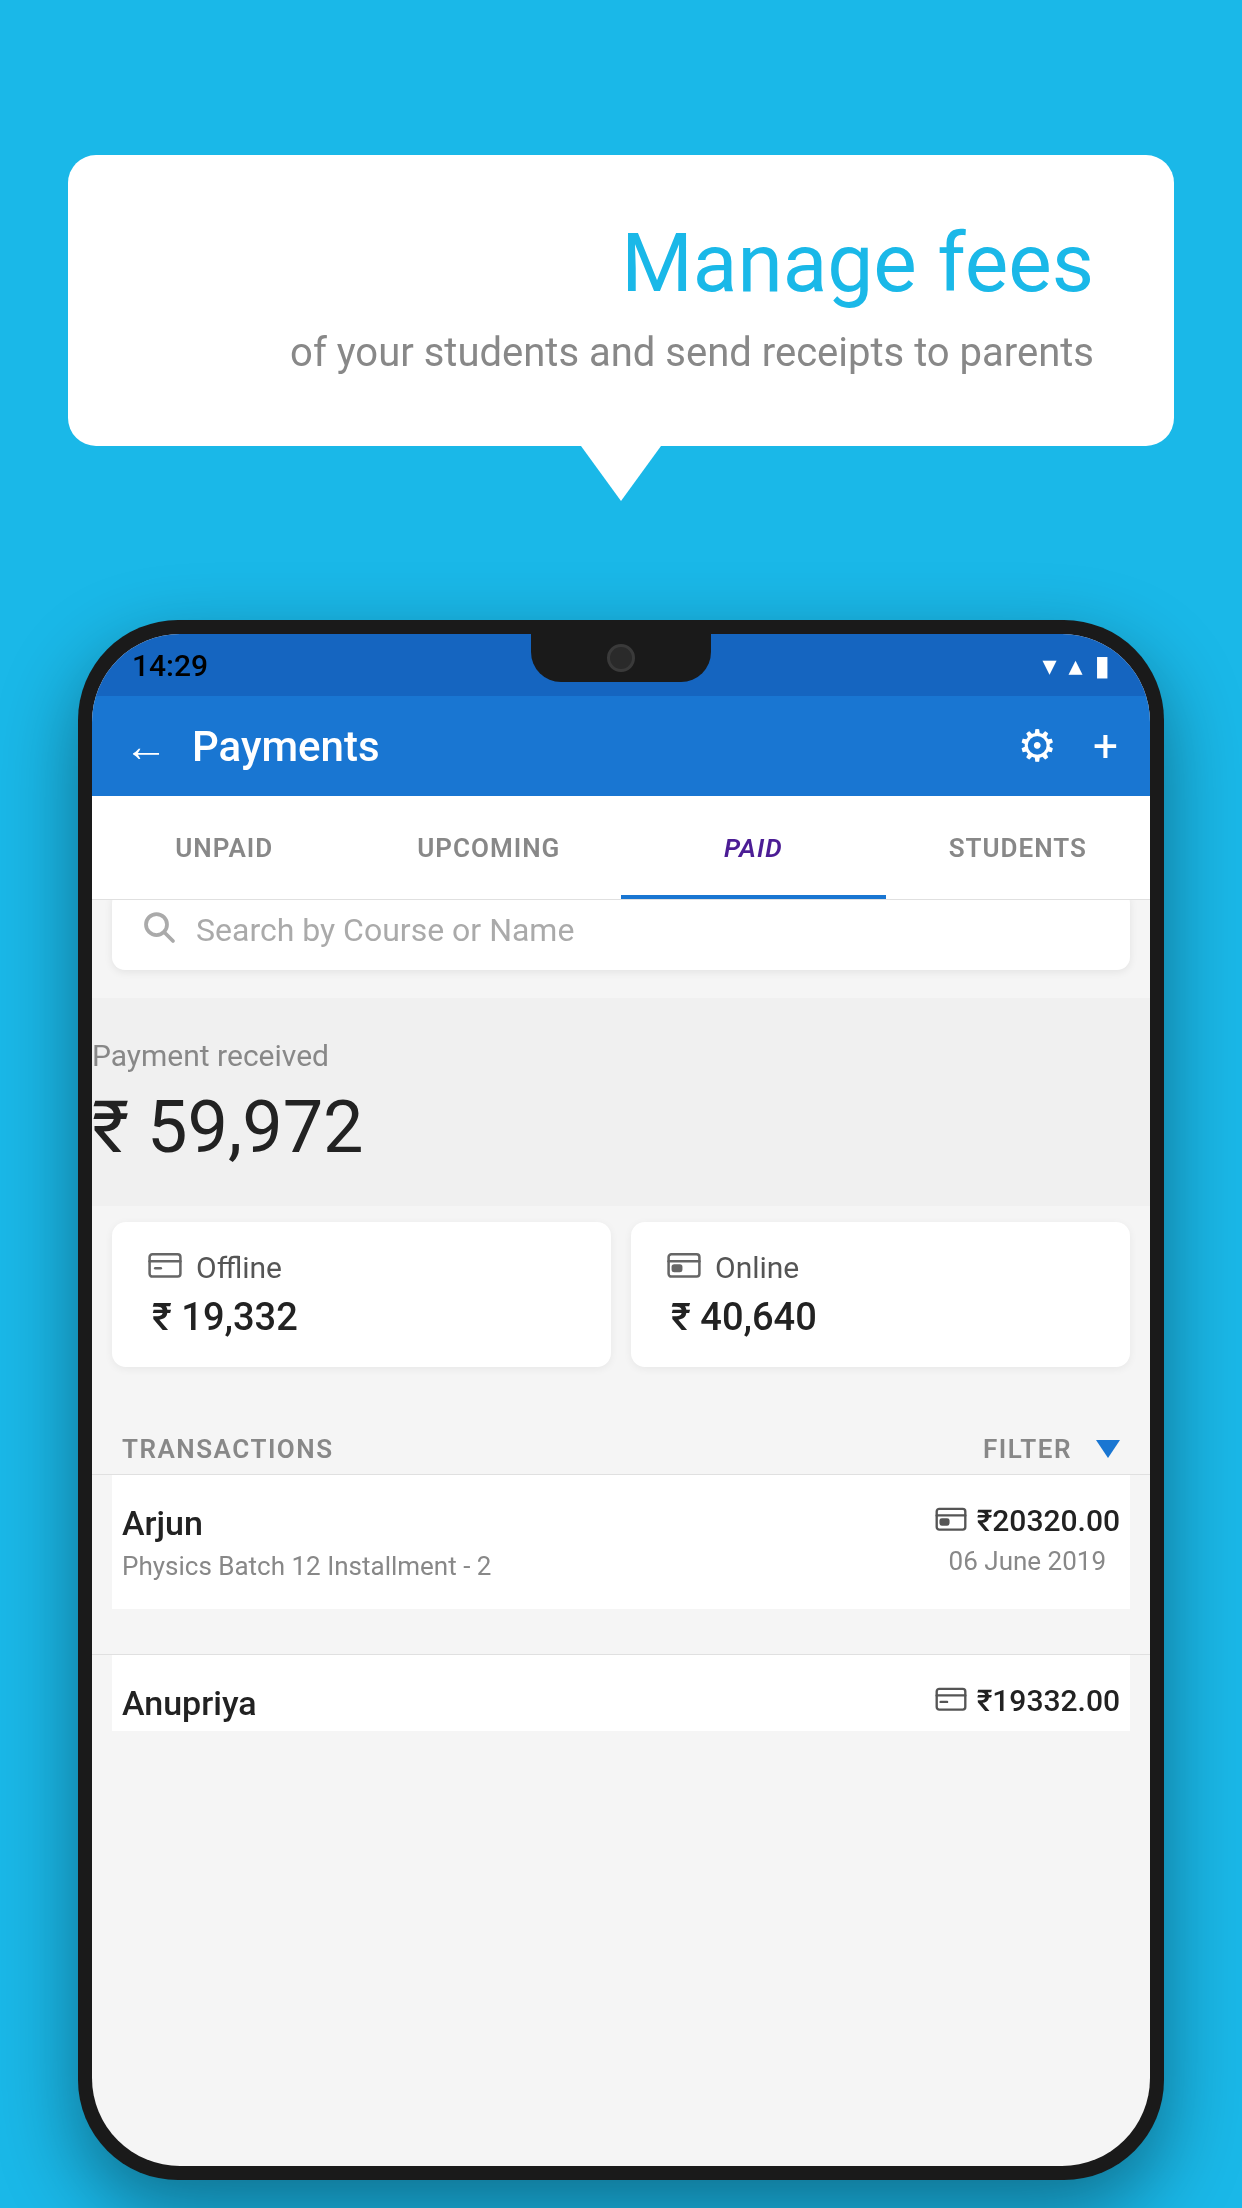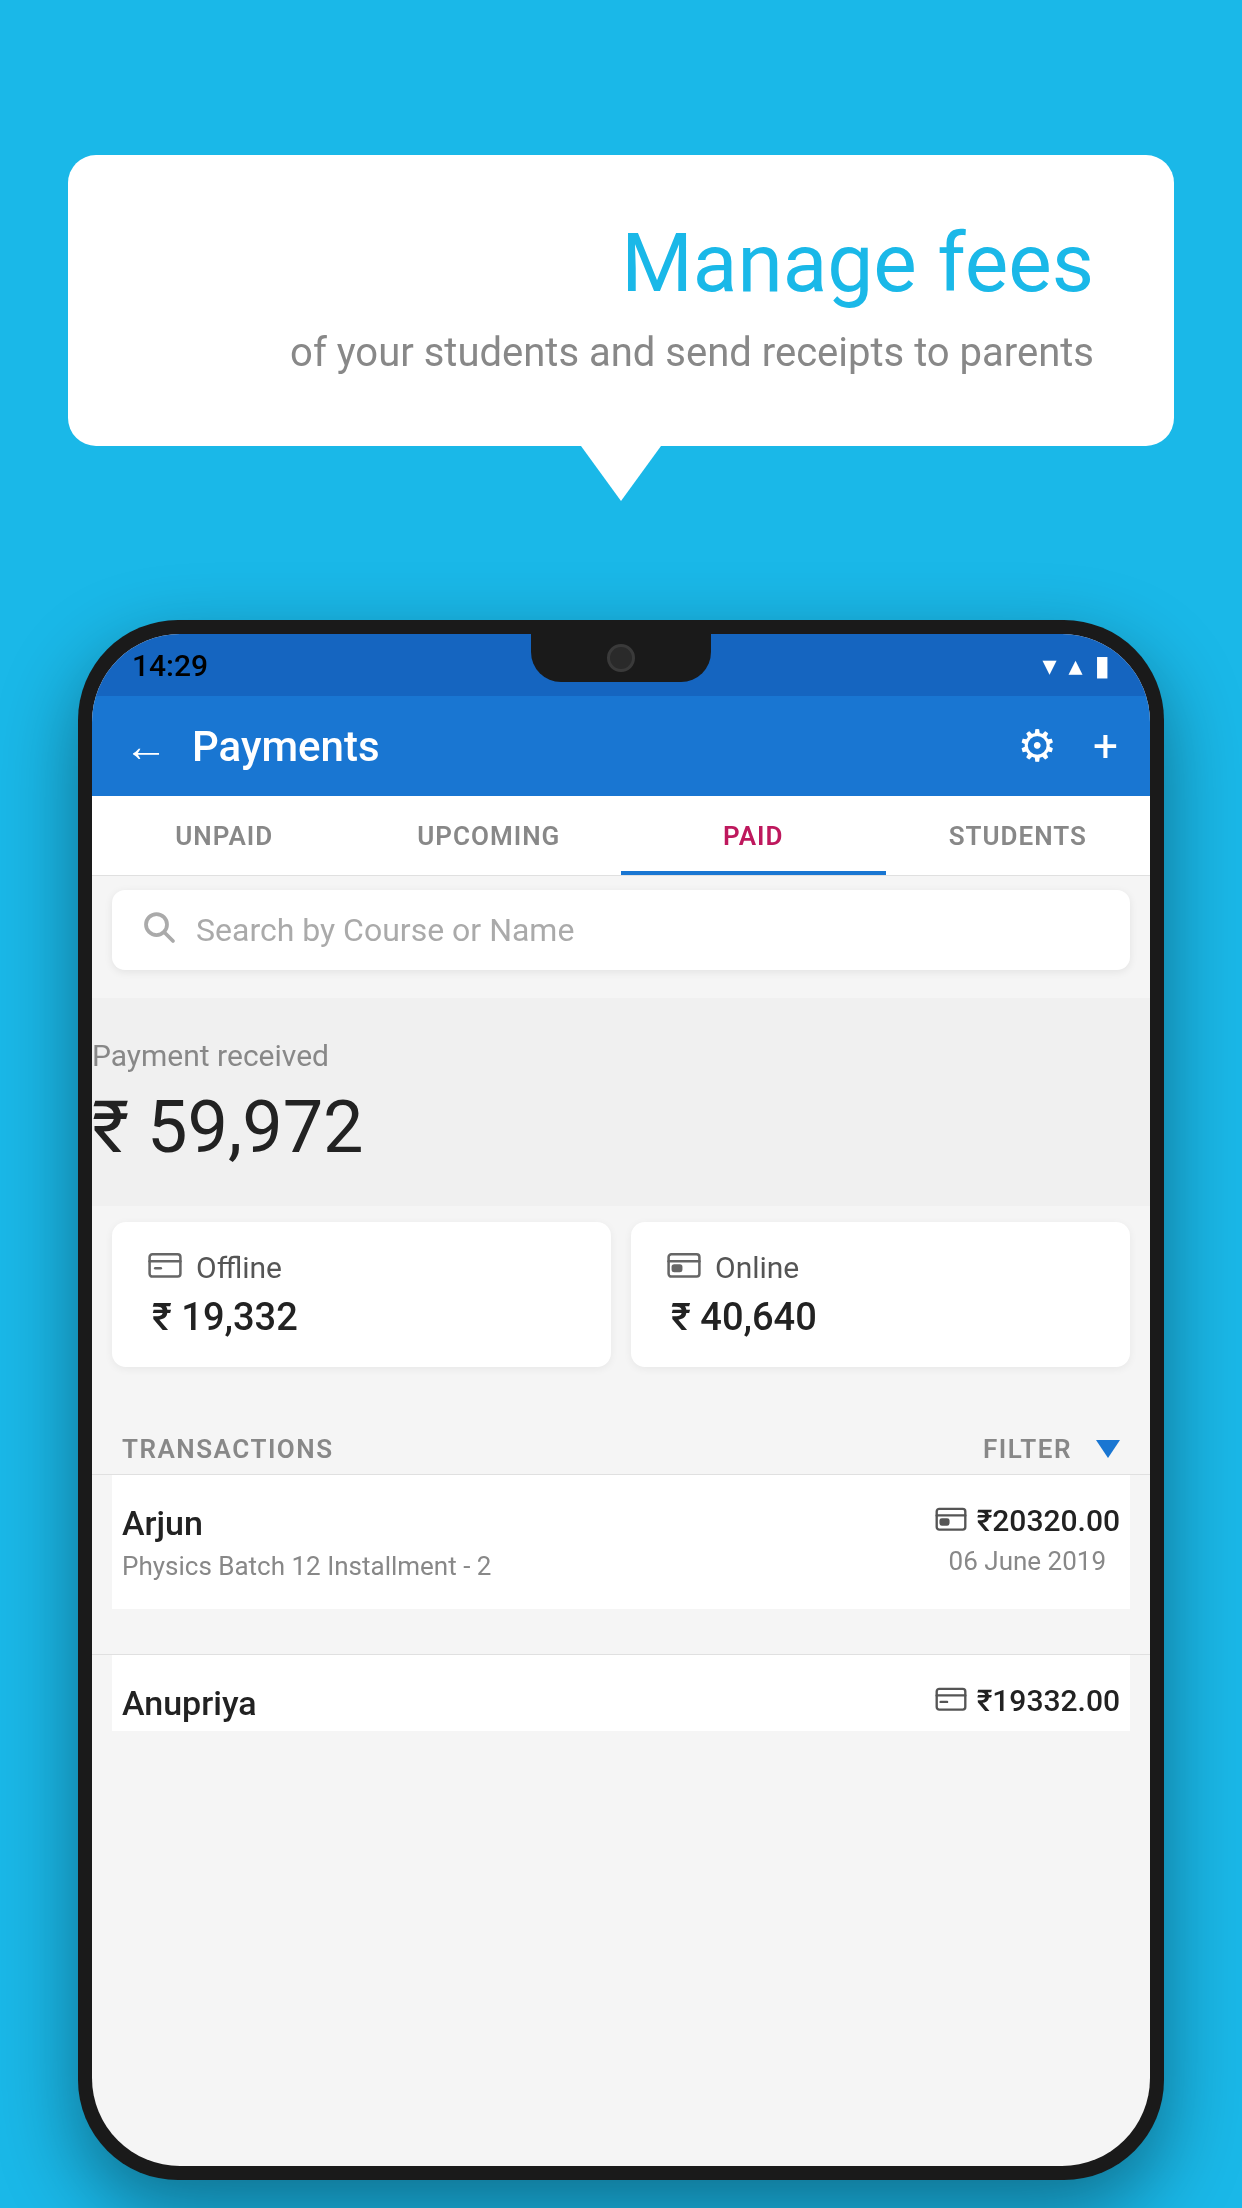--- a/index.html
+++ b/index.html
@@ -198,21 +198,21 @@
       font-size: 44px;
       cursor: pointer;
     }
 
     
     .tabs {
       position: absolute;
       top: 162px;
       left: 0;
       right: 0;
-      height: 80px;
+      height: 104px;
       background: white;
       display: flex;
       align-items: center;
       border-bottom: 1px solid #e0e0e0;
       z-index: 10;
     }
 
     .tab-item {
       flex: 1;
       display: flex;
@@ -221,21 +221,22 @@
       height: 100%;
       font-size: 26px;
       font-weight: 600;
       color: #888;
       cursor: pointer;
       position: relative;
       letter-spacing: 1px;
     }
 
     .tab-item.active {
-      color: #be185d;
+      color: #4c1d95;
+      font-style: italic;
     }
 
     .tab-item.active::after {
       content: '';
       position: absolute;
       bottom: 0;
       left: 0;
       right: 0;
       height: 4px;
       background: #1976d2;

